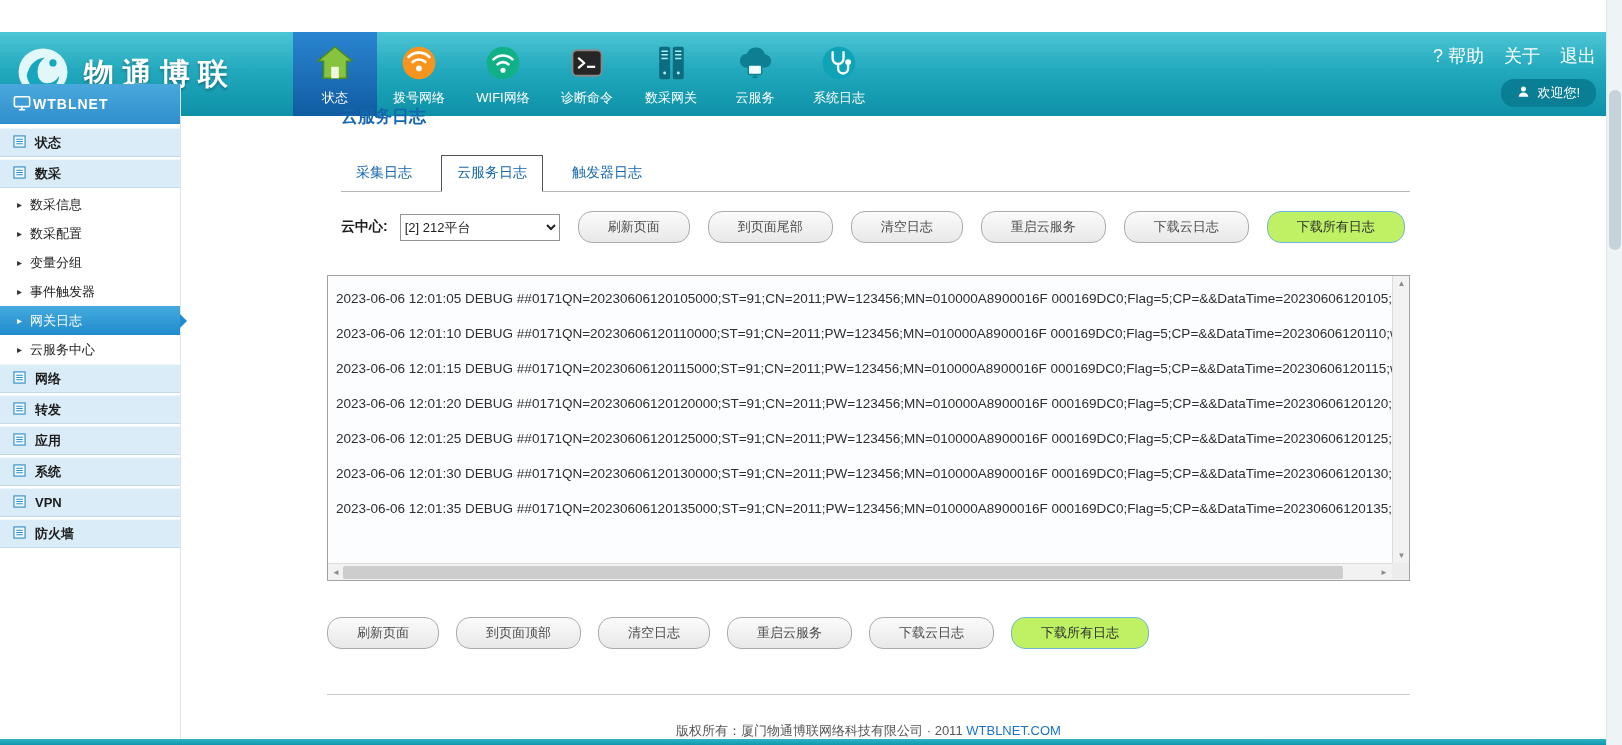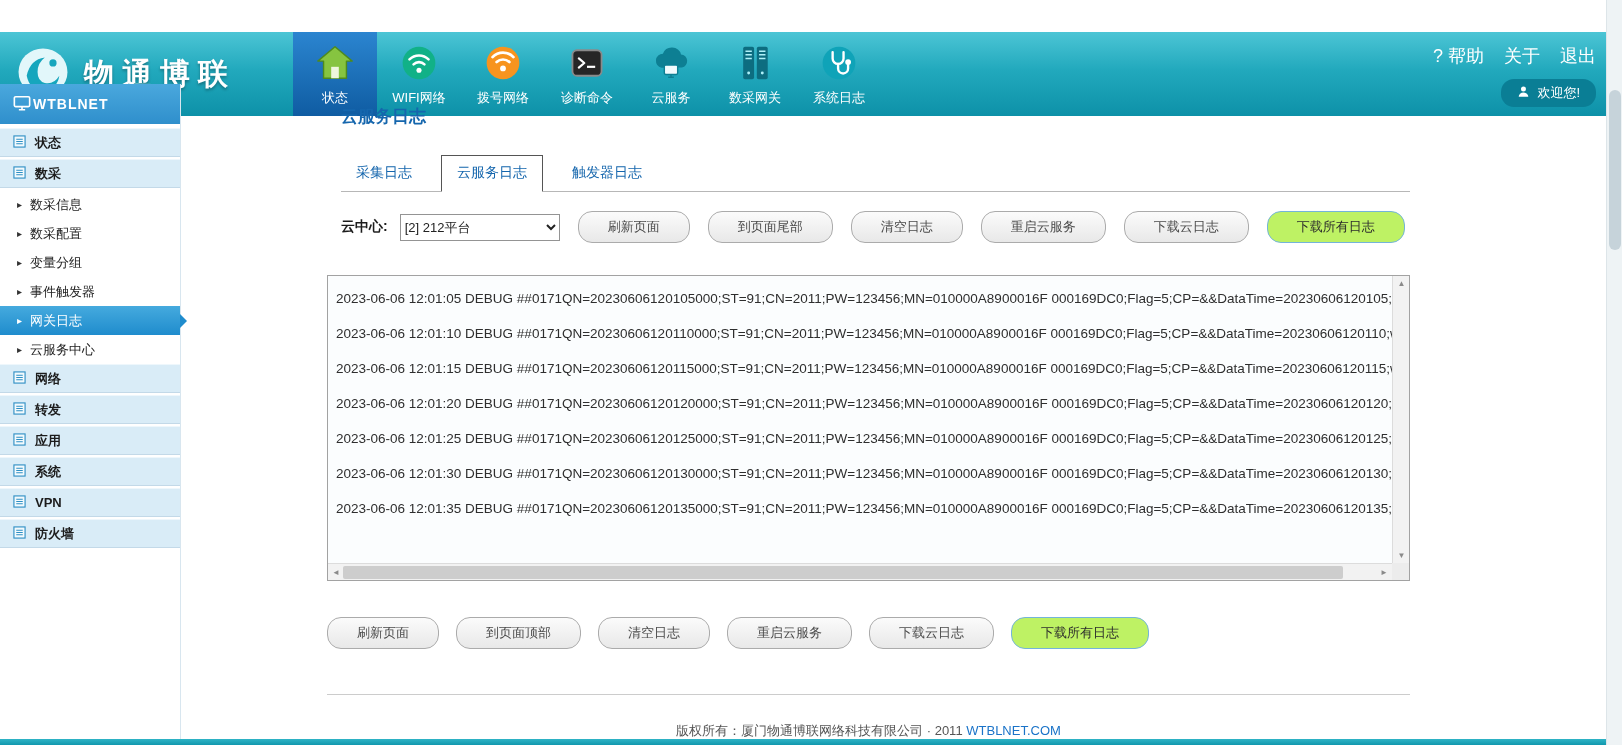--- a/index.html
+++ b/index.html
@@ -105,73 +105,73 @@
         <svg viewBox="0 0 44 44" width="42" height="42">
           <path d="M22 5 L40 20 L34 20 L34 38 L10 38 L10 20 L4 20 Z" fill="#86c440" stroke="#4e8a1e" stroke-width="1.5" stroke-linejoin="round"></path>
           <rect x="18" y="26" width="8" height="12" fill="#eef7dd"></rect>
         </svg>
       </span>
       <span>状态</span>
     </div>
     <div class="nav-item">
       <span class="nav-icon">
         <svg viewBox="0 0 44 44" width="40" height="40">
+          <circle cx="22" cy="22" r="18" fill="#f7941e"></circle>
+          <circle cx="22" cy="28" r="3.2" fill="#fff"></circle>
+          <path d="M15 21 a10 10 0 0 1 14 0" stroke="#fff" stroke-width="3" fill="none" stroke-linecap="round"></path>
+          <path d="M10.5 15.5 a16 16 0 0 1 23 0" stroke="#fff" stroke-width="3" fill="none" stroke-linecap="round"></path>
+        </svg>
+      </span>
+      <span>拨号网络</span>
+    </div>
+    <div class="nav-item">
+      <span class="nav-icon">
+        <svg viewBox="0 0 44 44" width="40" height="40">
           <circle cx="22" cy="22" r="18" fill="#11b187"></circle>
           <circle cx="22" cy="30" r="2.8" fill="#fff"></circle>
           <path d="M16 23.5 a8.5 8.5 0 0 1 12 0" stroke="#fff" stroke-width="2.8" fill="none" stroke-linecap="round"></path>
           <path d="M11.5 18 a15 15 0 0 1 21 0" stroke="#fff" stroke-width="2.8" fill="none" stroke-linecap="round"></path>
         </svg>
       </span>
       <span>WIFI网络</span>
     </div>
     <div class="nav-item">
       <span class="nav-icon">
         <svg viewBox="0 0 44 44" width="40" height="40">
-          <circle cx="22" cy="22" r="18" fill="#f7941e"></circle>
-          <circle cx="22" cy="28" r="3.2" fill="#fff"></circle>
-          <path d="M15 21 a10 10 0 0 1 14 0" stroke="#fff" stroke-width="3" fill="none" stroke-linecap="round"></path>
-          <path d="M10.5 15.5 a16 16 0 0 1 23 0" stroke="#fff" stroke-width="3" fill="none" stroke-linecap="round"></path>
-        </svg>
-      </span>
-      <span>拨号网络</span>
-    </div>
-    <div class="nav-item">
-      <span class="nav-icon">
-        <svg viewBox="0 0 44 44" width="40" height="40">
           <rect x="6" y="8" width="32" height="28" rx="5" fill="#262626" stroke="#8a8a8a" stroke-width="2"></rect>
           <path d="M13 17 l6 5 -6 5" stroke="#fff" stroke-width="2.4" fill="none" stroke-linecap="round" stroke-linejoin="round"></path>
           <rect x="22" y="25" width="9" height="2.4" fill="#fff"></rect>
         </svg>
       </span>
       <span>诊断命令</span>
-    </div>
-    <div class="nav-item">
-      <span class="nav-icon">
-        <svg viewBox="0 0 44 44" width="42" height="42">
-          <path d="M12 27 a7.5 7.5 0 0 1 1.5-14.8 A10 10 0 0 1 32.5 13 a7 7 0 0 1 1 13.8 Z" fill="#0d7f93"></path>
-          <rect x="15" y="24" width="14" height="10" rx="1.5" fill="#f2fbfd" stroke="#0d7f93" stroke-width="1.5"></rect>
-          <path d="M19 37 h6 M22 34 v3" stroke="#0d7f93" stroke-width="1.5"></path>
-        </svg>
-      </span>
-      <span>云服务</span>
     </div>
     <div class="nav-item">
       <span class="nav-icon">
         <svg viewBox="0 0 44 44" width="40" height="40">
           <rect x="9" y="4" width="12" height="36" rx="2" fill="#0d6d80"></rect>
           <rect x="24" y="4" width="12" height="36" rx="2" fill="#0d6d80"></rect>
           <g stroke="#aef0f8" stroke-width="1.6" fill="none">
             <path d="M11.5 9 h7 M11.5 13 h7 M11.5 17 h7"></path>
             <path d="M26.5 9 h7 M26.5 13 h7 M26.5 17 h7"></path>
           </g>
           <circle cx="15" cy="33" r="1.6" fill="#aef0f8"></circle>
           <circle cx="30" cy="33" r="1.6" fill="#aef0f8"></circle>
         </svg>
       </span>
       <span>数采网关</span>
+    </div>
+    <div class="nav-item">
+      <span class="nav-icon">
+        <svg viewBox="0 0 44 44" width="42" height="42">
+          <path d="M12 27 a7.5 7.5 0 0 1 1.5-14.8 A10 10 0 0 1 32.5 13 a7 7 0 0 1 1 13.8 Z" fill="#0d7f93"></path>
+          <rect x="15" y="24" width="14" height="10" rx="1.5" fill="#f2fbfd" stroke="#0d7f93" stroke-width="1.5"></rect>
+          <path d="M19 37 h6 M22 34 v3" stroke="#0d7f93" stroke-width="1.5"></path>
+        </svg>
+      </span>
+      <span>云服务</span>
     </div>
     <div class="nav-item">
       <span class="nav-icon">
         <svg viewBox="0 0 44 44" width="40" height="40">
           <circle cx="22" cy="22" r="18" fill="#0fa3b8"></circle>
           <path d="M15 10 v7 a6 6 0 0 0 12 0 v-7" stroke="#fff" stroke-width="2.6" fill="none" stroke-linecap="round"></path>
           <path d="M21 23 v5 a5.5 5.5 0 0 0 11 0 v-4" stroke="#fff" stroke-width="2.6" fill="none" stroke-linecap="round"></path>
           <circle cx="32" cy="21" r="3.2" fill="#fff"></circle>
         </svg>
       </span>

